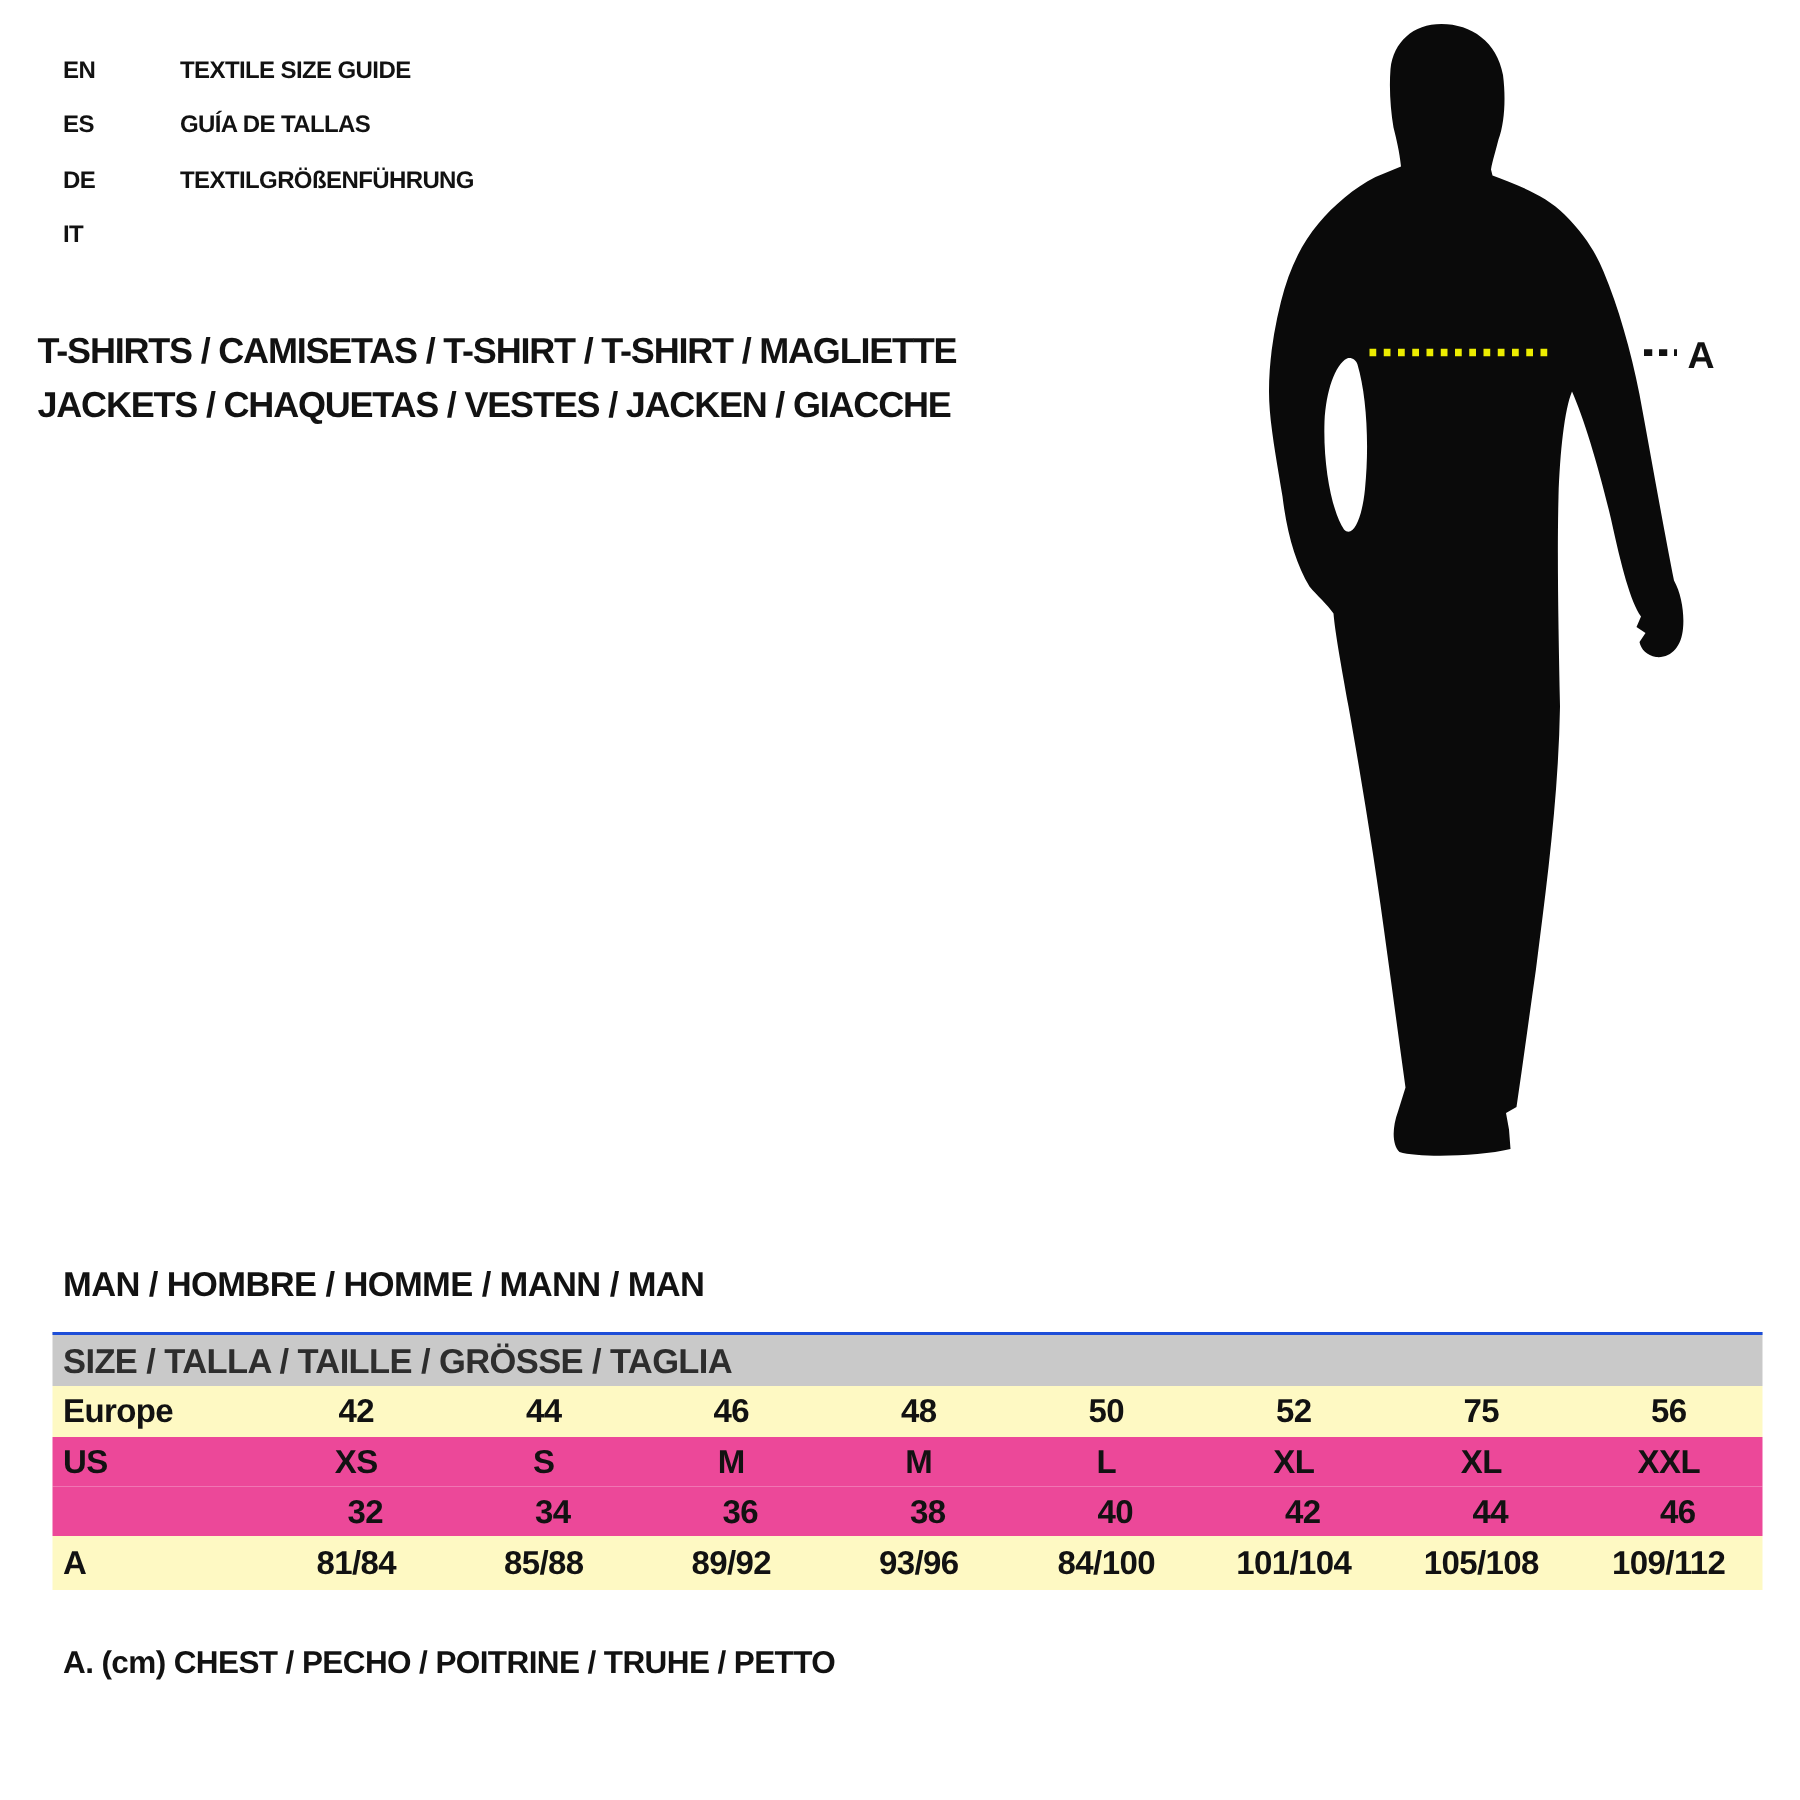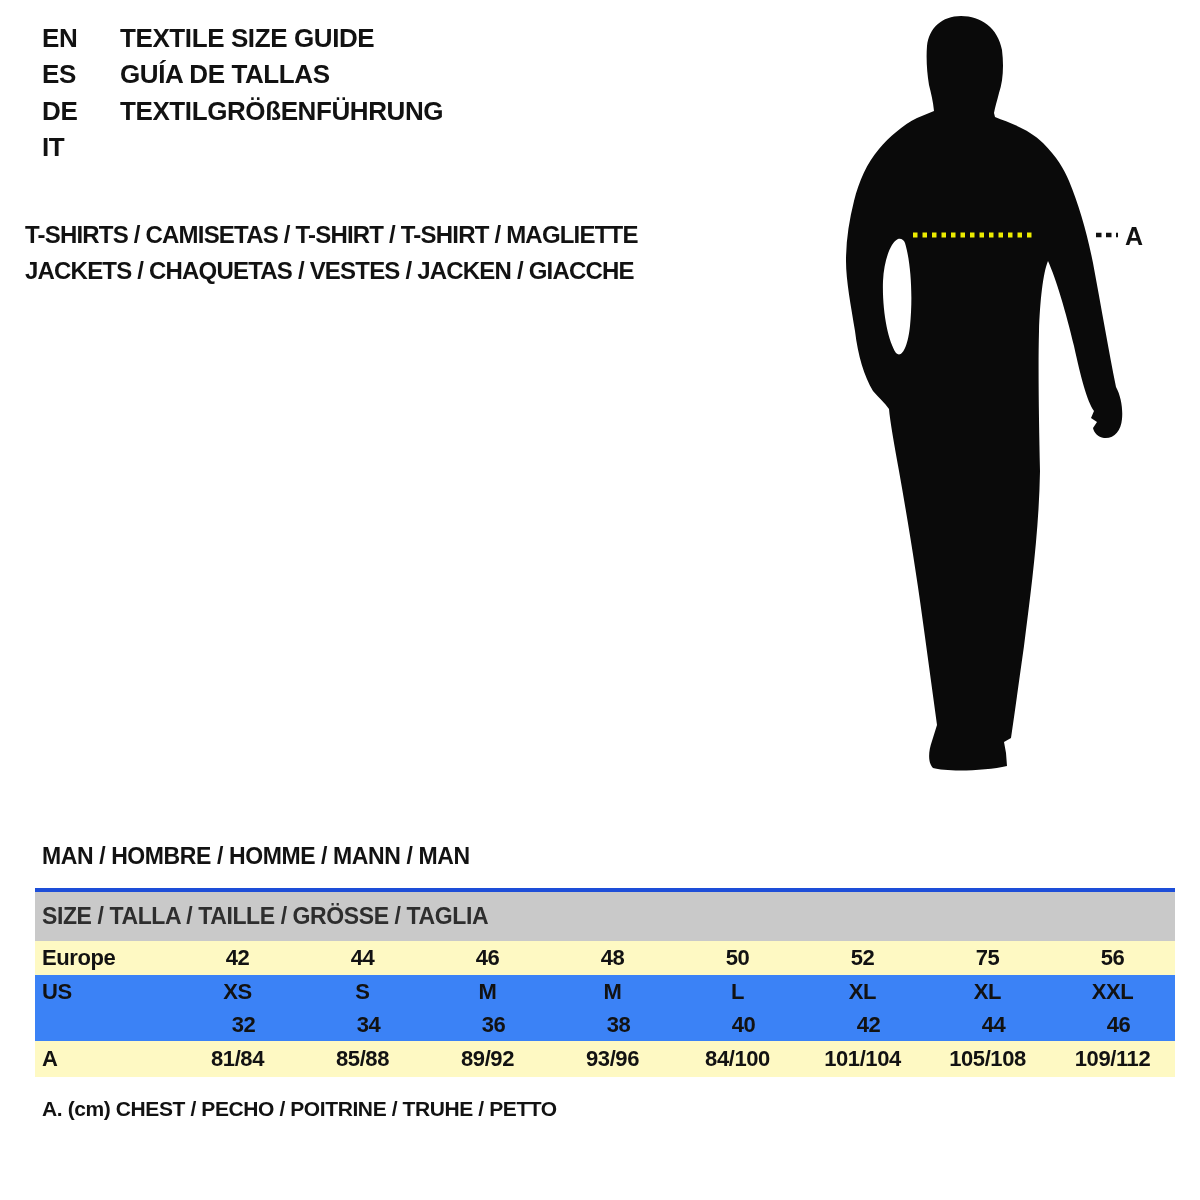--- a/index.html
+++ b/index.html
@@ -8,41 +8,41 @@
     width:1200px;height:1200px;
     background:#ffffff;
     font-family:"Liberation Sans","DejaVu Sans",sans-serif;
     font-weight:700;
     color:#121212;
     letter-spacing:-0.4px;
     overflow:hidden;
   }
   
   .lang-list{position:absolute;left:42px;top:20px;}
-  .lang-row{display:flex;height:36.5px;align-items:center;font-size:26px;}
+  .lang-row{display:flex;height:36.5px;align-items:flex-end;font-size:16px;}
   .lang-code{width:78px;flex:0 0 78px;}
   .lang-label{white-space:nowrap;}
   
   .categories{position:absolute;left:25px;top:217px;font-size:24px;letter-spacing:-0.8px;}
   .categories div{height:36px;display:flex;align-items:center;white-space:nowrap;}
   
   .figure{position:absolute;left:760px;top:0;width:440px;height:800px;}
   
   .section-title{position:absolute;left:42px;top:843px;font-size:23px;white-space:nowrap;}
   
   .size-table{position:absolute;left:35px;top:888px;width:1140px;font-size:22px;}
   .t-header{
-    height:53px;display:flex;align-items:center;
+    height:36px;display:flex;align-items:center;
     background:#c9c9c9;color:#2e2e2e;
     font-size:23px;padding-left:7px;box-sizing:border-box;
-    border-top:4px solid #1d4ed8;
+    border-top:2px solid #1d4ed8;
   }
   .t-row{display:flex;align-items:center;}
   .t-row.white{background:#fef9c3;}
-  .t-row.gray{background:#3b82f6;}
+  .t-row.gray{background:#ec4899;}
   .row-europe{height:34px;}
   .row-us{height:33px;}
   .row-num{height:33px;gap:12px;}
   .row-a{height:36px;}
   .t-label{flex:0 0 140px;padding-left:7px;box-sizing:border-box;}
   .t-cell{flex:1;text-align:center;}
   
   .footnote{position:absolute;left:42px;top:1097px;font-size:21px;white-space:nowrap;}
 </style>
 </head>

